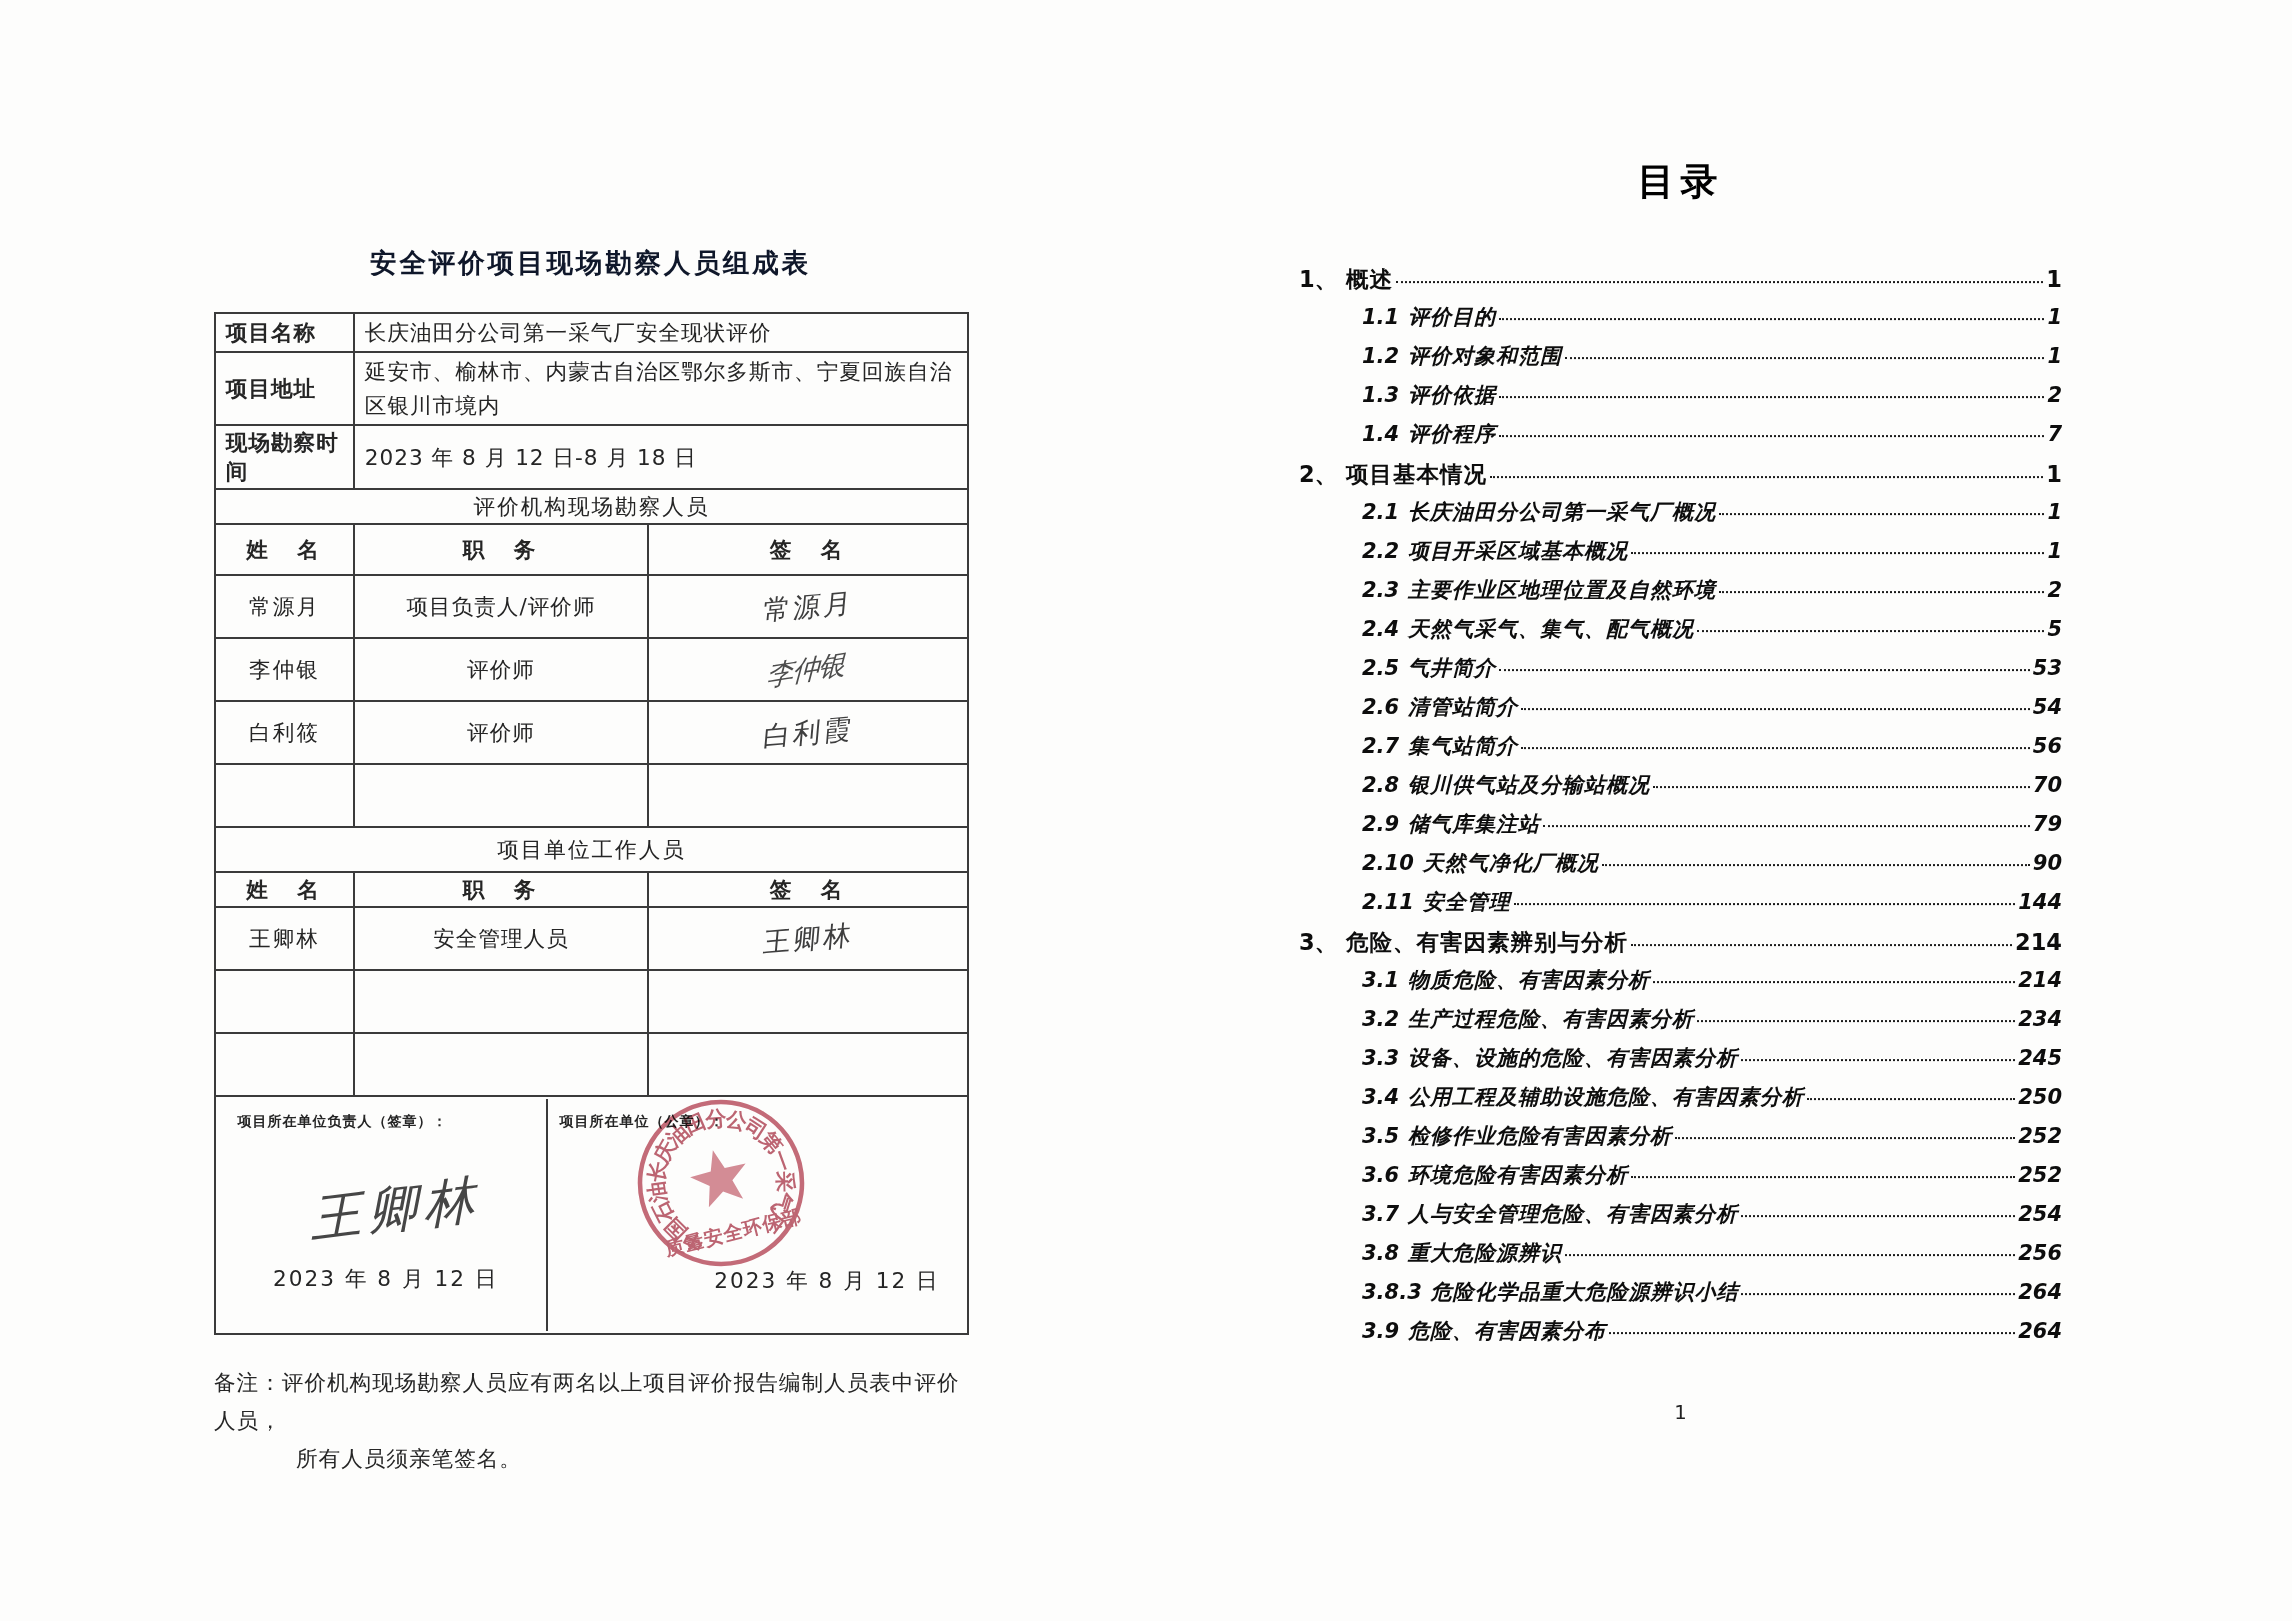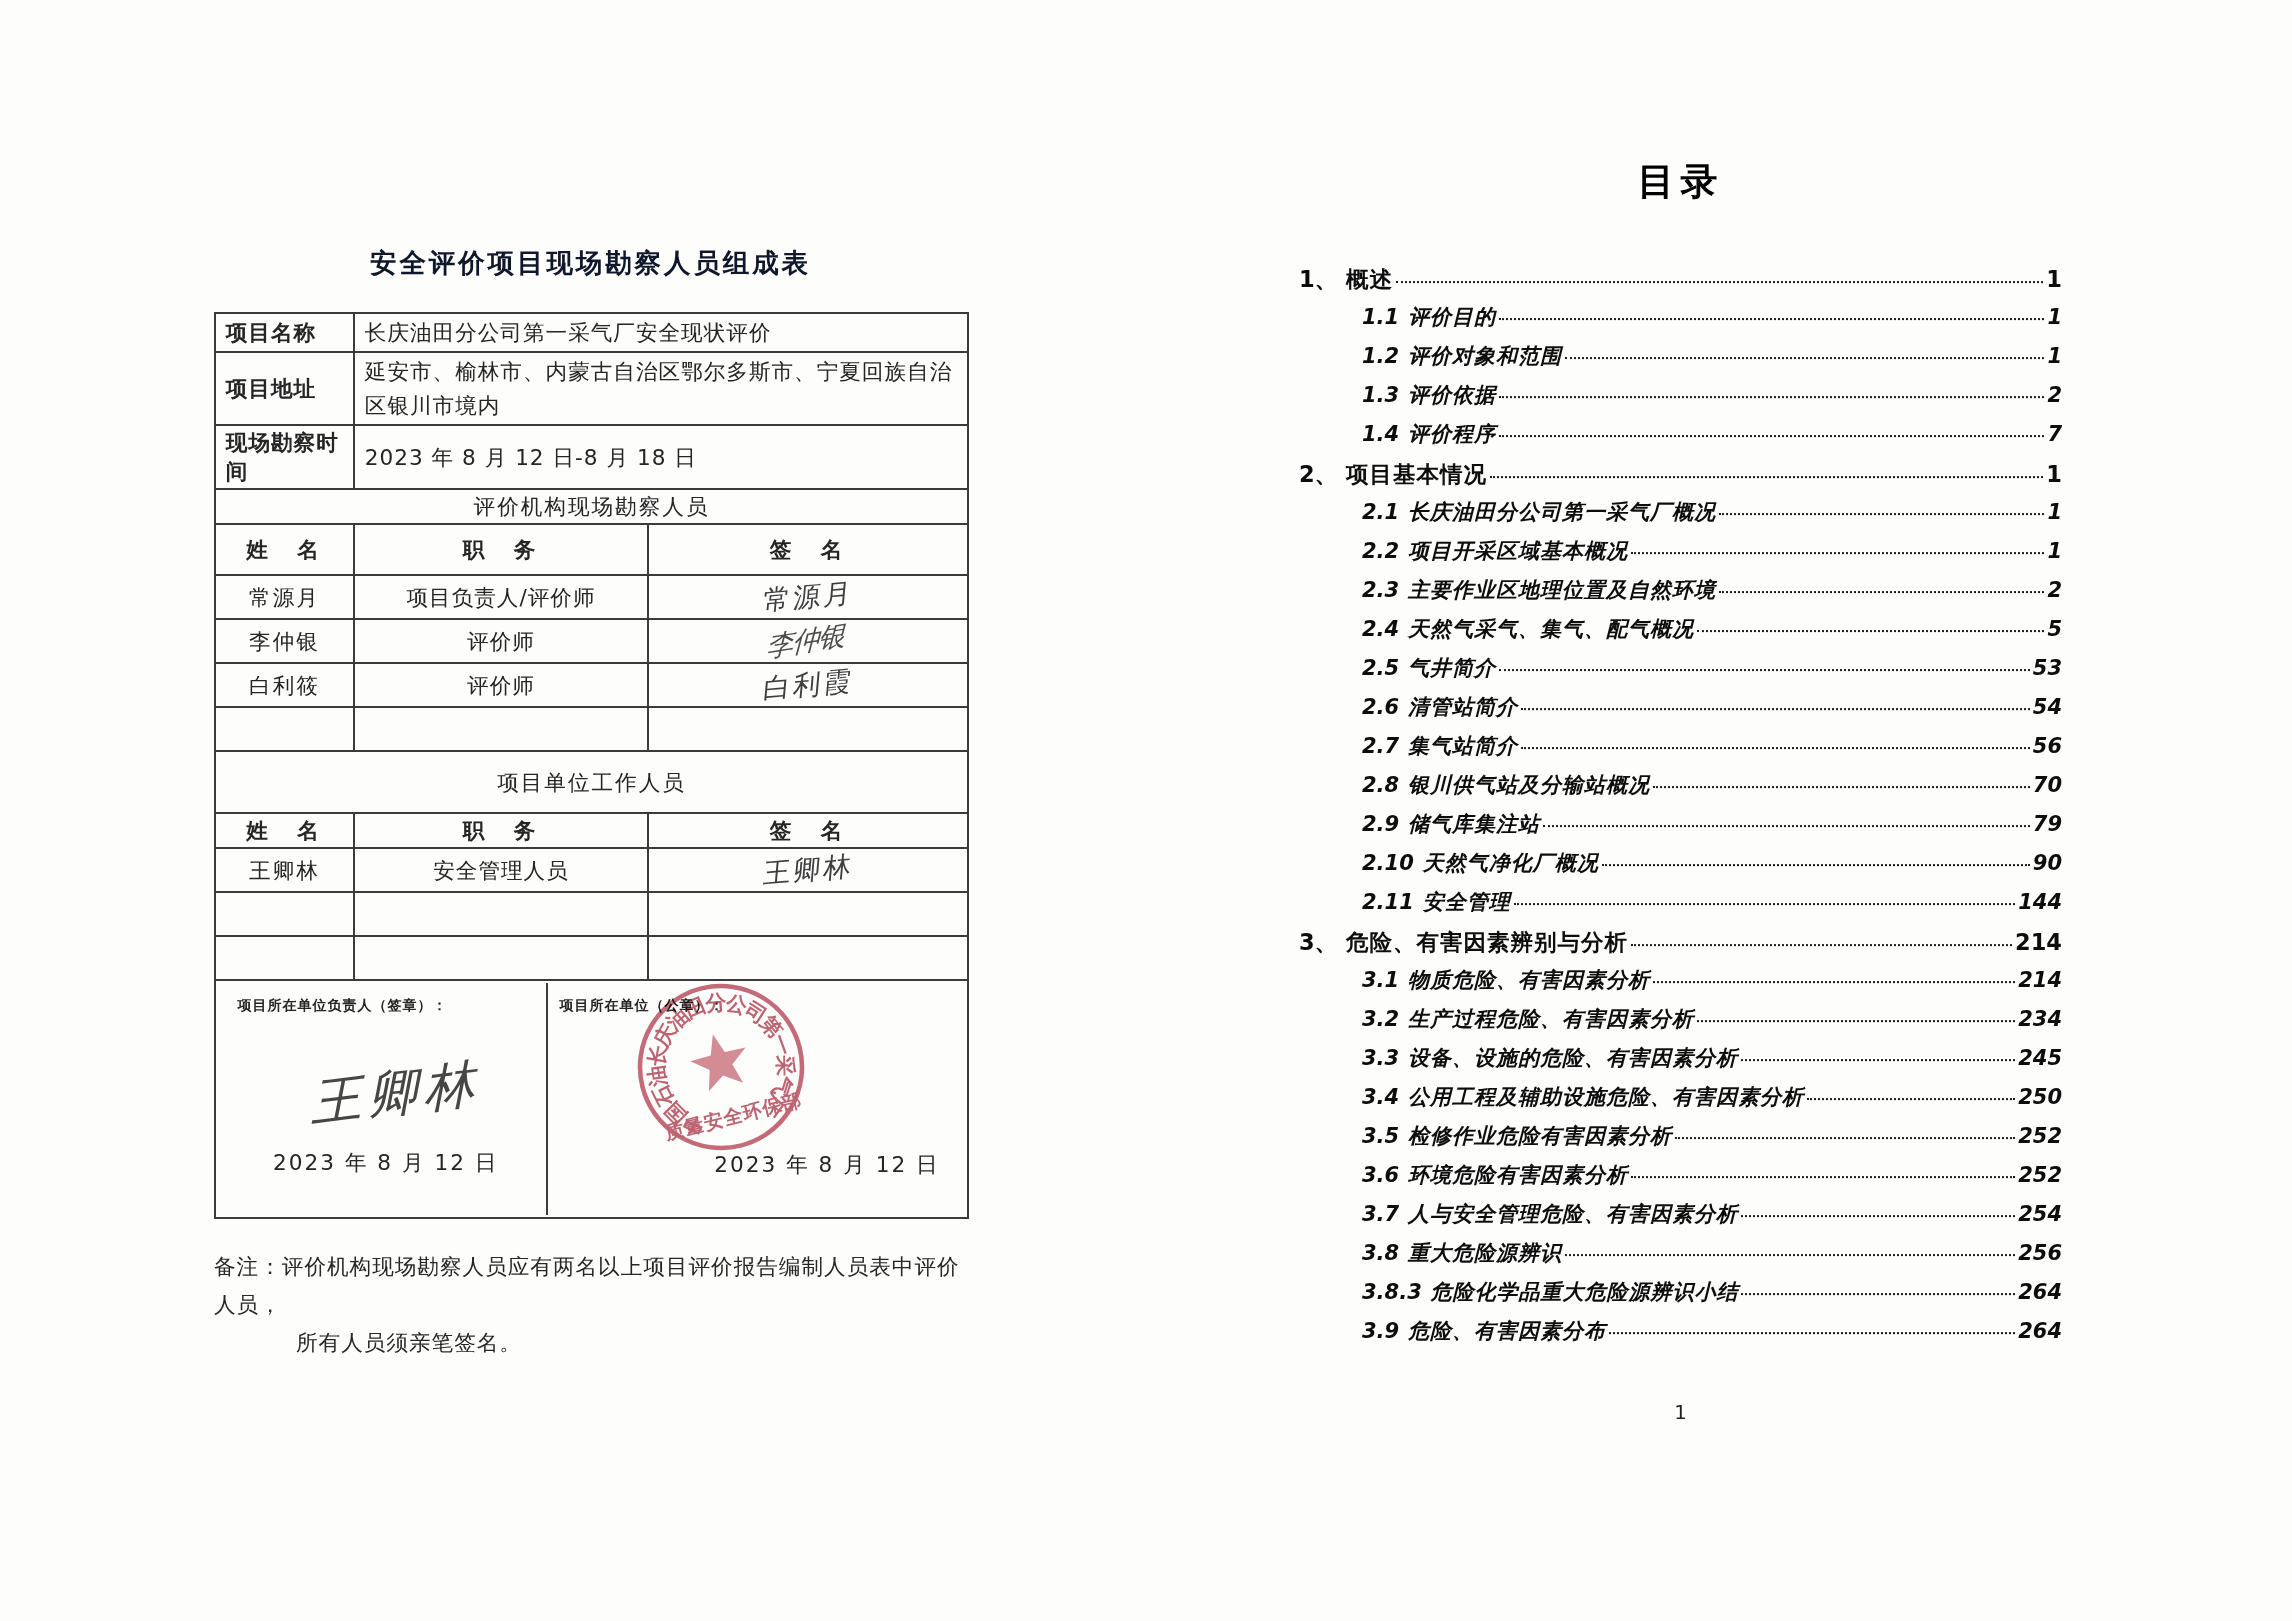--- a/index.html
+++ b/index.html
@@ -24,22 +24,22 @@
     overflow:hidden;
   }
   td.lbl{font-weight:600;letter-spacing:1px;padding-left:13.7px;}
   td.val{padding-left:17.6px;letter-spacing:1px;line-height:1.55;}
   td.section{text-align:center;font-weight:400;letter-spacing:2px;margin-left:24px;}
   td.colhead{text-align:center;font-weight:600;letter-spacing:3.9px;}
   td.cname{text-align:center;letter-spacing:2px;}
   td.ctitle{text-align:center;letter-spacing:1px;}
   td.csign{text-align:center;}
   .rh48{height:30px}.rh82{height:68px}.rh44{height:43px}
-  .rh52{height:51px}.rh46{height:62px}.rh237{height:232px}
-  tbody.people tr{height:44px}
+  .rh52{height:51px}.rh46{height:45px}.rh237{height:232px}
+  tbody.people tr{height:63px}
   
   .sig{
     display:inline-block;font-size:27.4px;color:#2e2e2e;
     transform:rotate(-5deg) skewX(-10deg);letter-spacing:2.9px;
     font-weight:500;opacity:.92;
   }
   tbody.people tr:nth-of-type(2) .sig{
     transform:rotate(-9deg) skewX(-24deg);letter-spacing:-1px;opacity:.85;
   }
   

